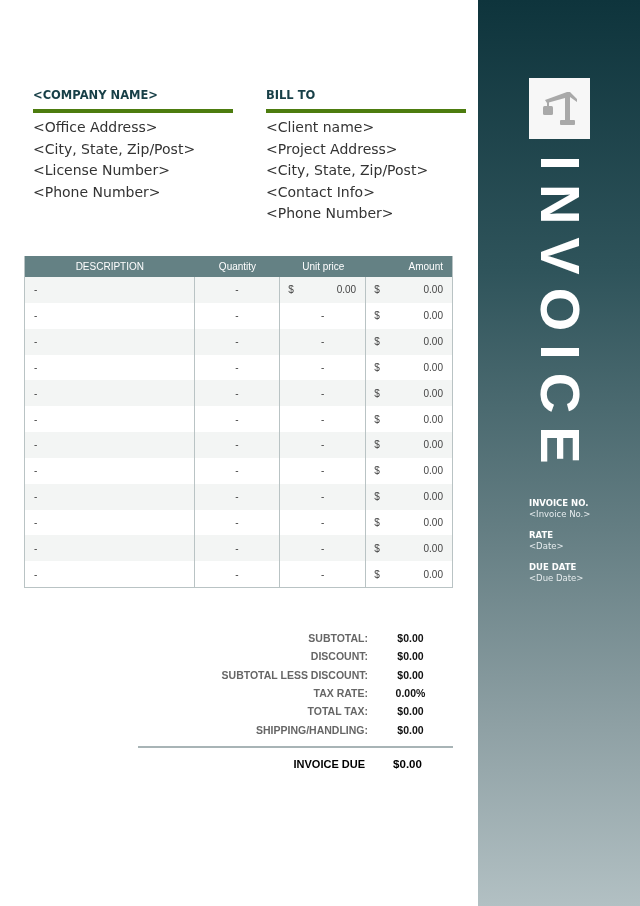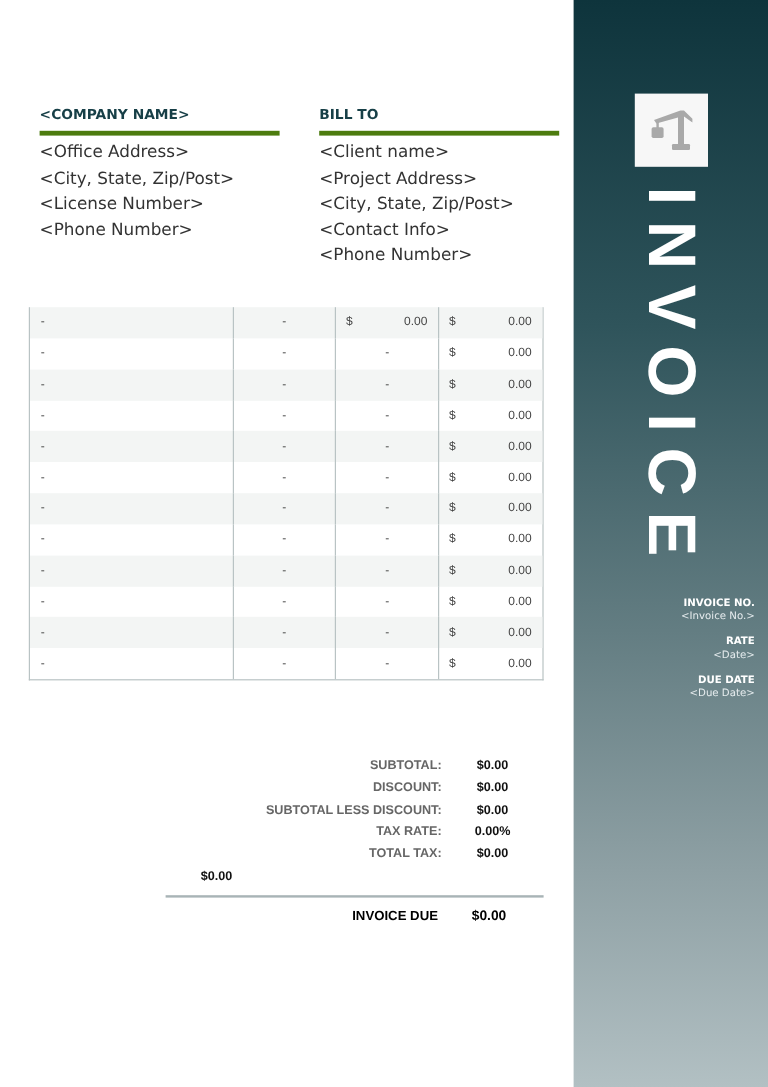--- a/index.html
+++ b/index.html
@@ -16,21 +16,21 @@
   }
   .invoice-title {
     position: absolute; left: 525px; top: 180px; width: 70px; height: 272px;
     display: flex; align-items: center; justify-content: center;
   }
   .invoice-title span {
     display: block; transform: rotate(90deg); white-space: nowrap;
     font-family: "Liberation Sans", sans-serif; font-weight: bold; color: #ffffff;
     font-size: 56px; letter-spacing: 13px; line-height: 1;
   }
-  .meta { position: absolute; left: 529px; top: 498px; width: 100px; text-align: right; }
+  .meta { position: absolute; left: 529px; top: 498px; width: 100px; }
   .meta .lbl { font-family: "DejaVu Sans", sans-serif; font-size: 8.5px; font-weight: bold; color: #ffffff; line-height: 11px; }
   .meta .val { font-family: "DejaVu Sans", sans-serif; font-size: 8.5px; color: #e6ecee; line-height: 11px; margin-bottom: 10px; }
 
   .col-head { position: absolute; top: 87px; width: 200px; }
   .col-head h2 {
     font-family: "DejaVu Sans", sans-serif; font-size: 11.5px; font-weight: bold; color: #173f47;
     line-height: 16px; padding-bottom: 6px; border-bottom: 4px solid #4d7c0f;
   }
   .col-head .line { font-family: "DejaVu Sans", sans-serif; font-size: 14px; color: #333; line-height: 21.5px; }
   .col-head .lines { padding-top: 4px; }
@@ -107,20 +107,26 @@
   <div class="lines">
     <div class="line">&lt;Client name&gt;</div>
     <div class="line">&lt;Project Address&gt;</div>
     <div class="line">&lt;City, State, Zip/Post&gt;</div>
     <div class="line">&lt;Contact Info&gt;</div>
     <div class="line">&lt;Phone Number&gt;</div>
   </div>
 </div>
 
 <div class="items">
+  <div class="thead">
+    <div class="c1">DESCRIPTION</div>
+    <div class="c2">Quantity</div>
+    <div class="c3">Unit price</div>
+    <div class="c4">Amount</div>
+  </div>
   <div id="rows">
       <div class="row alt">
         <div class="c1">-</div>
         <div class="c2">-</div>
         <div class="c3 money">
           <span>$</span>
           <span>0.00</span>
         </div>
         <div class="c4">
           <span>$</span>
@@ -245,20 +251,21 @@
       </div>
       <div class="trow">
         <div class="tl">TAX RATE:</div>
         <div class="tv">0.00%</div>
       </div>
       <div class="trow">
         <div class="tl">TOTAL TAX:</div>
         <div class="tv">$0.00</div>
       </div>
       <div class="trow">
+        <div class="tl">SHIPPING/HANDLING:</div>
         <div class="tv">$0.00</div>
       </div>
     </div>
   <div class="rule"></div>
   <div class="balance">
     <div class="tl">INVOICE DUE</div>
     <div class="tv">$0.00</div>
   </div>
 </div>
 

